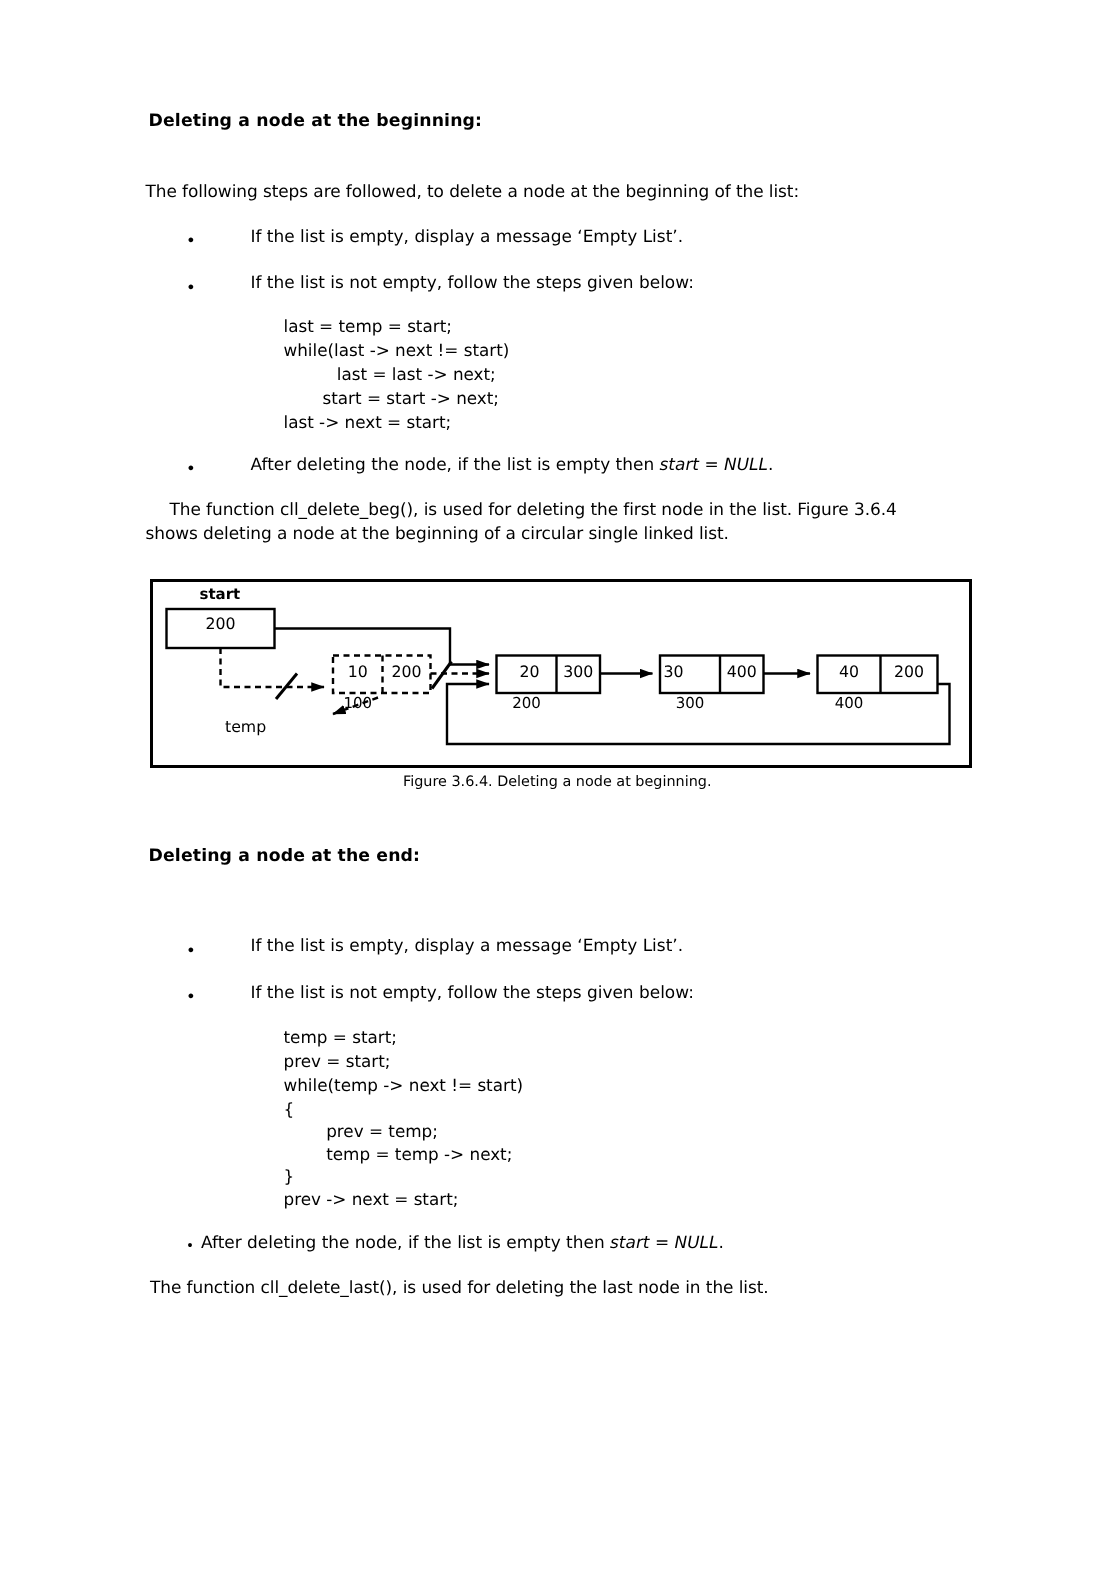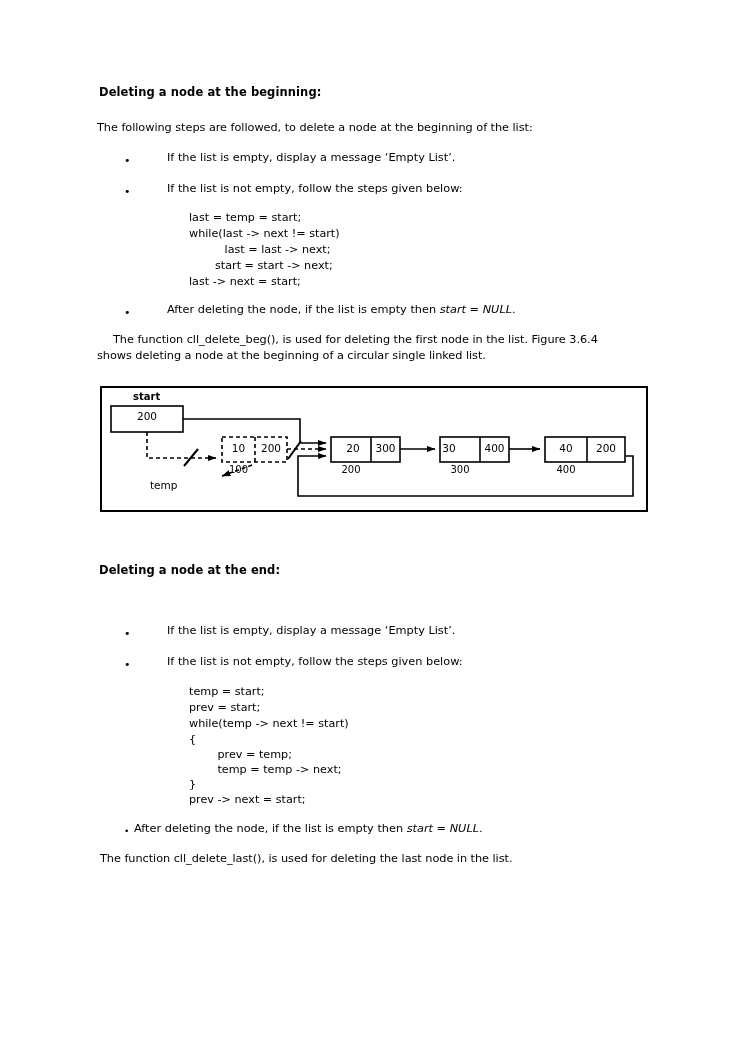--- a/index.html
+++ b/index.html
@@ -85,21 +85,21 @@
   .tinybullet {
     position: absolute;
     font-size: 9px;
   }
 </style>
 </head>
 <body>
 
 <div class="page">
 
-  <div class="heading" style="left:99px; top:85px;text-align:center;">Deleting a node at the beginning:</div>
+  <div class="heading" style="left:99px; top:73px;text-align:center;">Deleting a node at the beginning:</div>
 
   <div class="para" style="left:97px; top:120px; width:560px;">The following steps are followed, to delete a node at the beginning of the list:</div>
 
   <div class="bullet-dot" style="left:124px; top:155px;">•</div>
   <div class="bullet-text" style="left:167px; top:150px;">If the list is empty, display a message ‘Empty List’.</div>
 
   <div class="bullet-dot" style="left:124px; top:186px;">•</div>
   <div class="bullet-text" style="left:167px; top:181px;">If the list is not empty, follow the steps given below:</div>
 
   <div class="code-line" style="left:189px; top:210px;">last = temp = start;</div>
@@ -175,20 +175,21 @@
 
     <div style="position:absolute; left:340px; top:56px; width:18px; text-align:center; font-size:10.5px;">30</div>
     <div style="position:absolute; left:380px; top:56px; width:29px; text-align:center; font-size:10.5px;">400</div>
     <div style="position:absolute; left:340px; top:78px; width:40px; text-align:center; font-size:10px;">300</div>
 
     <div style="position:absolute; left:445px; top:56px; width:42px; text-align:center; font-size:10.5px;">40</div>
     <div style="position:absolute; left:487px; top:56px; width:38px; text-align:center; font-size:10.5px;">200</div>
     <div style="position:absolute; left:445px; top:78px; width:42px; text-align:center; font-size:10px;">400</div>
   </div>
 
+  <div class="caption" style="top:516px;">Figure 3.6.4. Deleting a node at beginning.</div>
 
   <div class="heading" style="left:99px; top:563px;">Deleting a node at the end:</div>
 
 
   <div class="bullet-dot" style="left:124px; top:628px;">•</div>
   <div class="bullet-text" style="left:167px; top:623px;">If the list is empty, display a message ‘Empty List’.</div>
 
   <div class="bullet-dot" style="left:124px; top:659px;">•</div>
   <div class="bullet-text" style="left:167px; top:654px;">If the list is not empty, follow the steps given below:</div>
 

